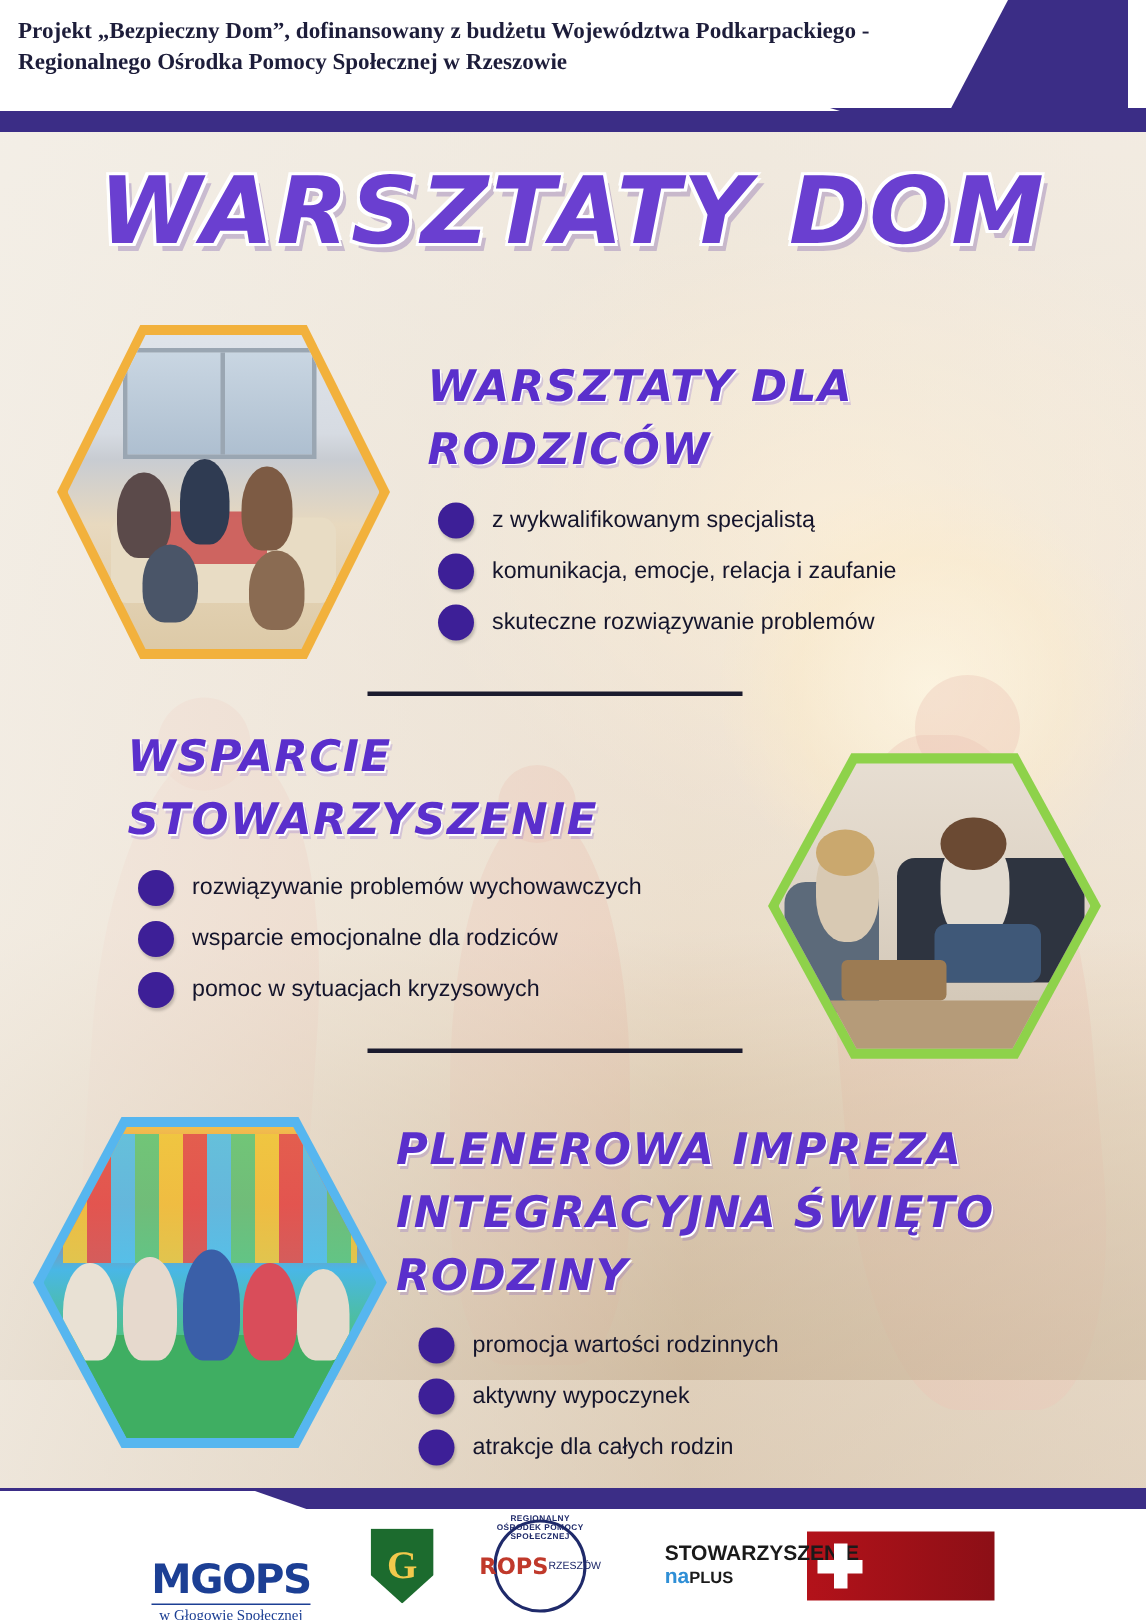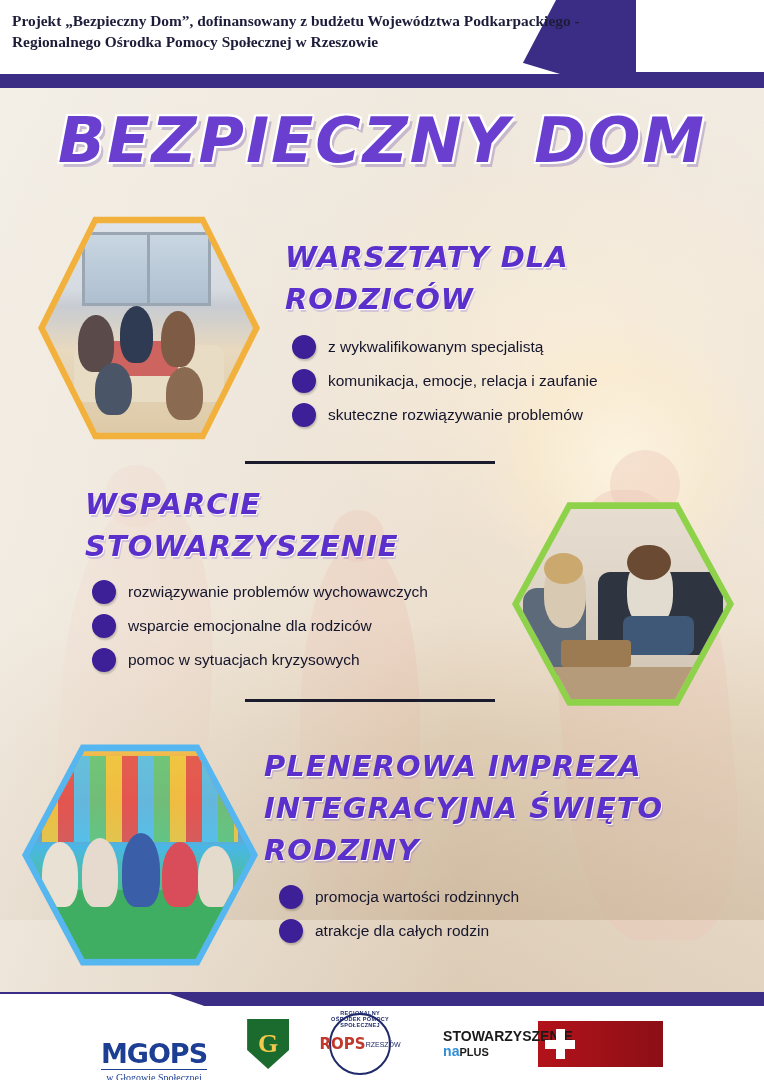--- a/index.html
+++ b/index.html
@@ -61,21 +61,21 @@
   .sil-head-b { left: 332px; top: 440px; width: 52px; height: 52px; }
   .sil-head-c { left: 610px; top: 380px; width: 70px; height: 70px; }
   .veil {
     position: absolute; left:0; top:70px; width: 764px; height: 930px;
     background: linear-gradient(to right, rgba(245,241,234,0.80) 0%, rgba(245,241,234,0.55) 35%, rgba(248,243,235,0.35) 60%, rgba(250,245,238,0.45) 100%);
   }
 
   
   .header {
     position: absolute; left: 0; top: 0;
-    width: 636px; height: 88px;
+    width: 752px; height: 88px;
     z-index: 6;
   }
   .header-bg-white {
     position: absolute; left: 0; top: 0; width: 764px; height: 88px;
     background: #ffffff;
   }
   .header-blue-right {
     position: absolute; right: 0; top: 0; width: 120px; height: 76px;
     background: #3b2d86;
     clip-path: polygon(40px 0, 120px 0, 120px 76px, 0 76px);
@@ -351,21 +351,21 @@
   </div>
   <div class="veil"></div>
 
   <div class="header">
     <div class="header-bg-white"></div>
     <div class="header-blue-right"></div>
     <div class="header-text">Projekt „Bezpieczny Dom”, dofinansowany z budżetu Województwa Podkarpackiego - Regionalnego Ośrodka Pomocy Społecznej w Rzeszowie</div>
     <div class="header-blue-bar"></div>
   </div>
 
-  <div class="main-title">BEZPIECZNY DOM</div>
+  <div class="main-title">WARSZTATY DOM</div>
 
   <div class="hex hex1">
     <div class="hex-inner">
       <div class="photo-workshop">
         <div class="pw-window"></div>
         <div class="pw-table"></div>
         <div class="pw-mat"></div>
         <div class="pw-person pw-p1"></div>
         <div class="pw-person pw-p2"></div>
         <div class="pw-person pw-p3"></div>
@@ -442,20 +442,24 @@
   </div>
 
   <div class="section-heading sec3">PLENEROWA IMPREZA INTEGRACYJNA ŚWIĘTO RODZINY</div>
   <ul class="bullets sec3-bullets">
     <li>
       <span class="dot"></span>
       <span>promocja wartości rodzinnych</span>
     </li>
     <li>
       <span class="dot"></span>
+      <span>aktywny wypoczynek</span>
+    </li>
+    <li>
+      <span class="dot"></span>
       <span>atrakcje dla całych rodzin</span>
     </li>
   </ul>
 
   <div class="footer">
     <div class="footer-blue-bar"></div>
     <div class="footer-logos">
 
       <div class="logo logo-mgops">
         <div class="mg-main">MGOPS</div>

